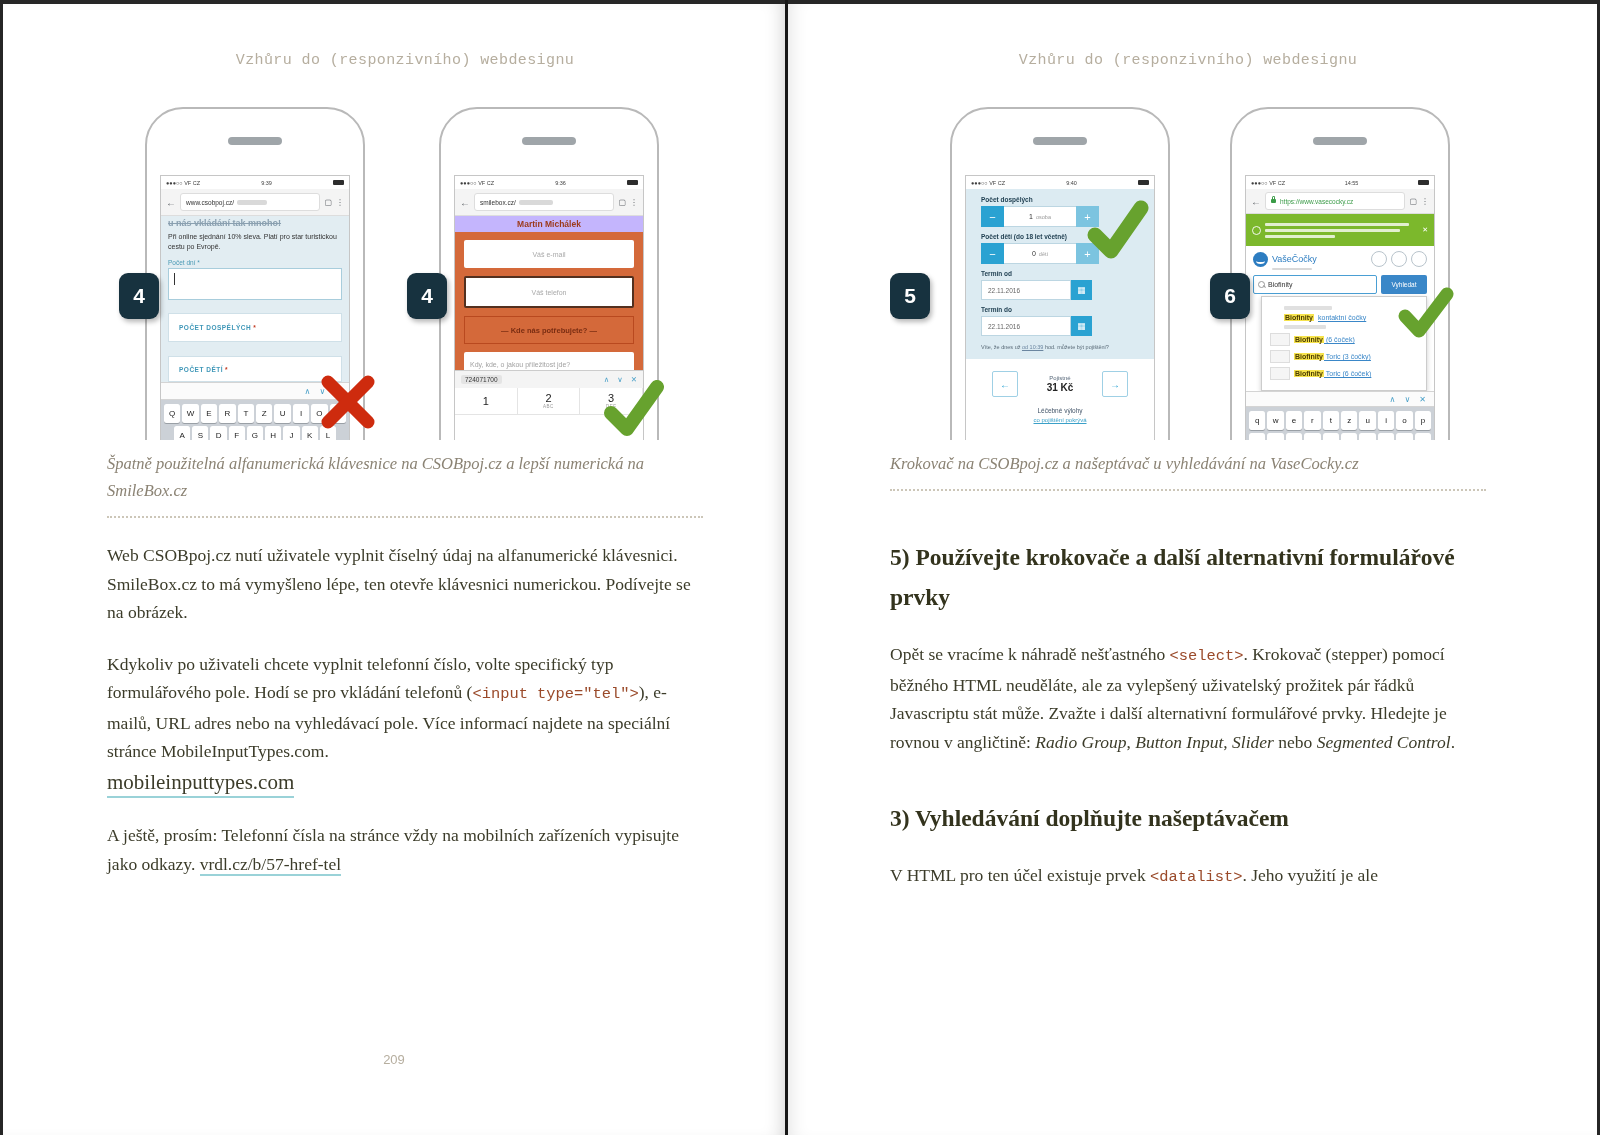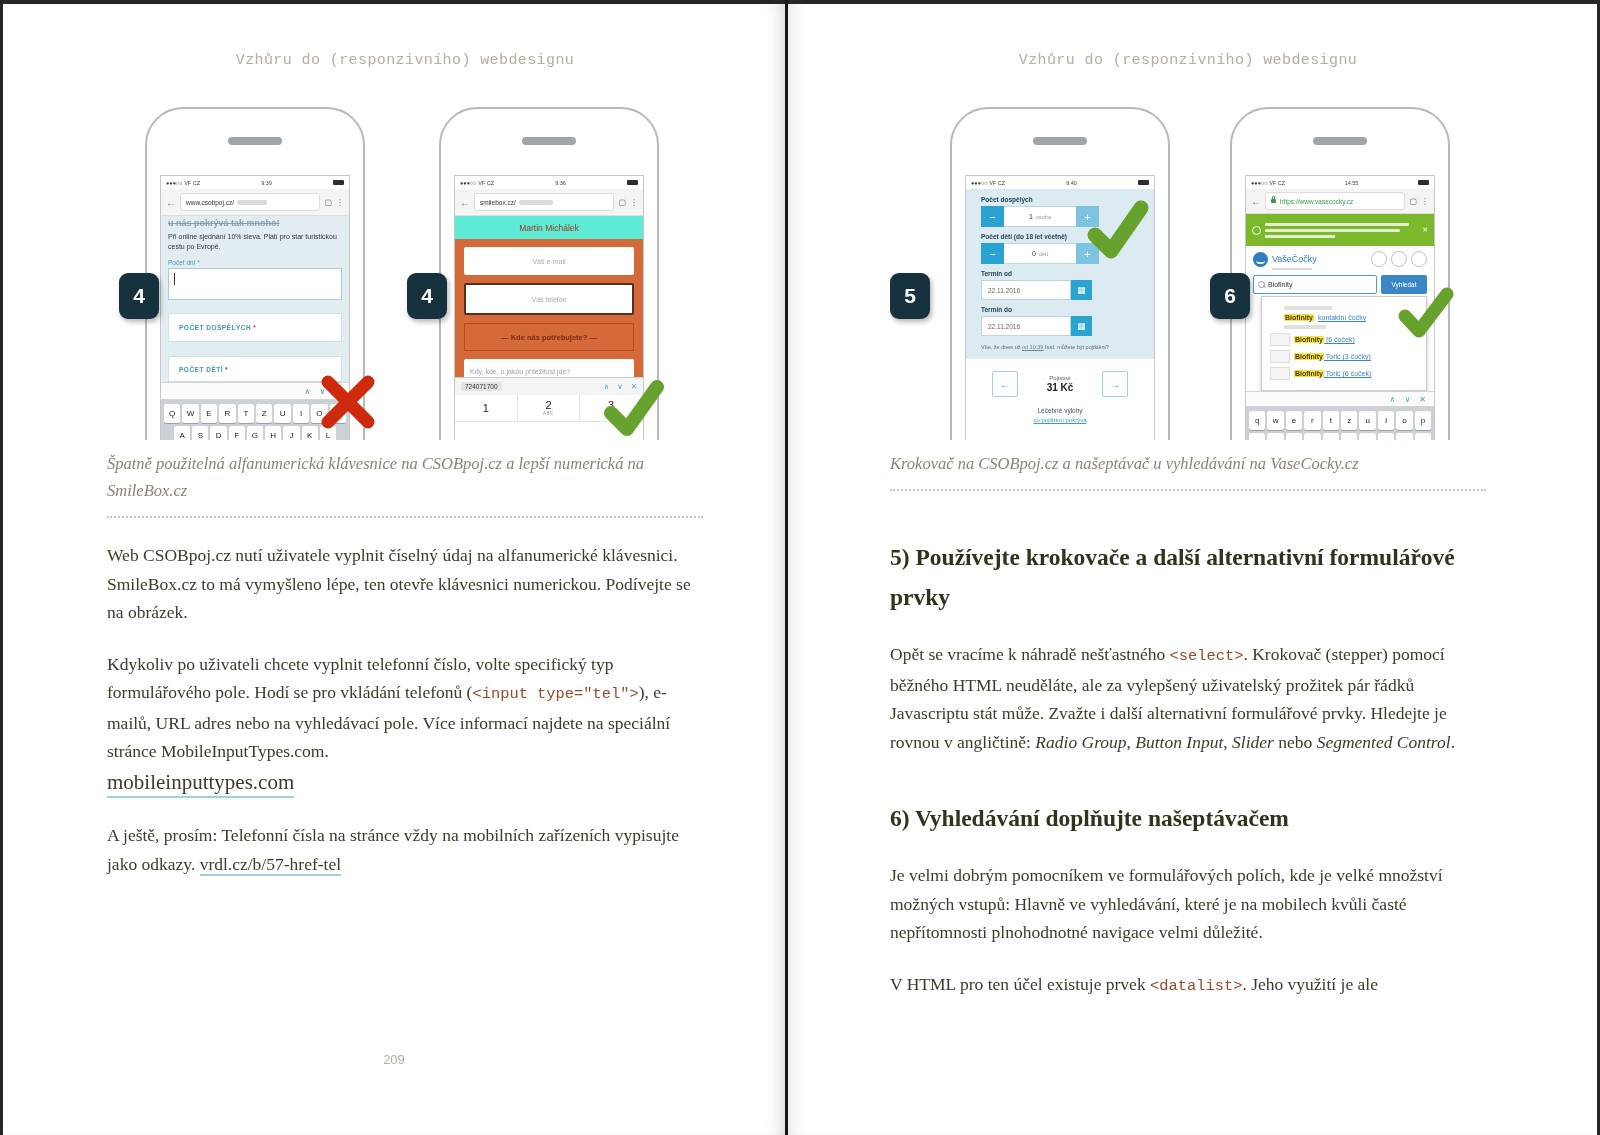--- a/index.html
+++ b/index.html
@@ -70,22 +70,22 @@
   .p1-label{margin-top:7px;font-size:6.5px;color:#4a9ab5;}
   .p1-input{margin-top:2px;height:30px;background:#fff;border:1px solid #a8cddc;position:relative;}
   .caret{position:absolute;left:5px;top:4px;width:1px;height:12px;background:#333;}
   .p1-box{margin-top:13px;height:27px;background:#fff;border:1px solid #cfe0e8;display:flex;align-items:center;
           padding-left:10px;font-size:6.5px;font-weight:bold;letter-spacing:.5px;color:#3f97b8;}
   .p1-box .req{color:#c23b22;margin-left:2px;}
   .p1-box.second{height:24px;margin-top:14px;}
 
   
   .p2-content{flex:1;background:#d4693a;}
-  .yellow-banner{height:23px;background:#5eead4;display:flex;align-items:center;justify-content:center;
-                 font-size:8.5px;font-weight:normal;color:#9c3a1b;}
+  .yellow-banner{height:16px;background:#c4b5fd;display:flex;align-items:center;justify-content:center;
+                 font-size:8.5px;font-weight:bold;color:#9c3a1b;}
   .sb-input{margin:8px 9px 0;height:28px;background:#fff;border-radius:2px;display:flex;align-items:center;
             justify-content:center;font-size:7px;color:#a9a9a9;}
   .sb-input.focused{border:2px solid #53301f;}
   .sb-where{margin:8px 9px 0;height:26px;border:1px solid #b9491f;display:flex;align-items:center;justify-content:center;
             font-size:7.5px;font-weight:bold;color:#7a2d12;}
   .sb-when{margin:8px 9px 0;height:14px;background:#fff;border-radius:2px 2px 0 0;display:flex;align-items:flex-end;
            padding:2px 6px;font-size:7px;color:#a2a2a2;}
   .suggestbar{height:17px;flex:0 0 17px;background:#f4f4f4;border-top:1px solid #ccc;display:flex;align-items:center;
               justify-content:space-between;padding:0 6px;}
   .sugg-chip{background:#e4e4e4;border-radius:2px;padding:1px 4px;font-size:6.5px;color:#333;}
@@ -193,21 +193,21 @@
             <div class="browserbar">
               <span class="back">←</span>
               <div class="urlpill">
                 <span>www.csobpoj.cz/</span>
                 <span class="skel" style="width:30px;"></span>
               </div>
               <span class="tabbox">▢</span>
               <span class="menu">⋮</span>
             </div>
             <div class="p1-content">
-              <div class="strike">u nás pokrývá tak mnoho!</div>
+              <div class="strike">u nás vkládání tak mnoho!</div>
               <div class="p1-para">Při online sjednání 10% sleva. Platí pro star turistickou cestu po Evropě.</div>
               <div class="p1-label">
                 <span>Počet dní</span><span class="req"> *</span>
               </div>
               <div class="p1-input">
                   <span class="caret"></span>
                 </div>
               <div class="p1-box">
                 <span>POČET DOSPĚLÝCH</span>
                   <span class="req"> *</span>
@@ -497,18 +497,17 @@
           <path d="M7 29 L21 44 L49 7" fill="none" stroke="#67a22e" stroke-width="13" stroke-linecap="round" stroke-linejoin="round"></path>
         </svg>
       </div>
 
       <div class="caption">Krokovač na CSOBpoj.cz a našeptávač u vyhledávání na VaseCocky.cz</div>
       <div class="dotted"></div>
 
       <h2>5) Používejte krokovače a další alternativní formulářové prvky</h2>
       <p class="body"><span class="run-t">Opět se vracíme k náhradě nešťastného </span><span class="run-code">&lt;select&gt;</span><span class="run-t">. Krokovač (stepper) pomocí běžného HTML neuděláte, ale za vylepšený uživatelský prožitek pár řádků Javascriptu stát může. Zvažte i další alternativní formulářové prvky. Hledejte je rovnou v angličtině: </span><span class="run-em">Radio Group</span><span class="run-t">, </span><span class="run-em">Button Input</span><span class="run-t">, </span><span class="run-em">Slider</span><span class="run-t"> nebo </span><span class="run-em">Segmented Control</span><span class="run-t">.</span></p>
 
-      <h2 style="margin-top:42px;">6) Vyhledávání doplňujte našeptávačem</h2>
-      <p class="body">Je velmi dobrým pomocníkem ve formulářových polích, kde je velké množství možných vstupů: Hlavně ve vyhledávání, které je na mobilech kvůli časté nepřítomnosti plnohodnotné navigace velmi důležité.</p>
+      <h2 style="margin-top:42px;">3) Vyhledávání doplňujte našeptávačem</h2>
       <p class="body"><span class="run-t">V HTML pro ten účel existuje prvek </span><span class="run-code">&lt;datalist&gt;</span><span class="run-t">. Jeho využití je ale</span></p>
     </div>
   </div>
 </div>
 
 </body></html>

